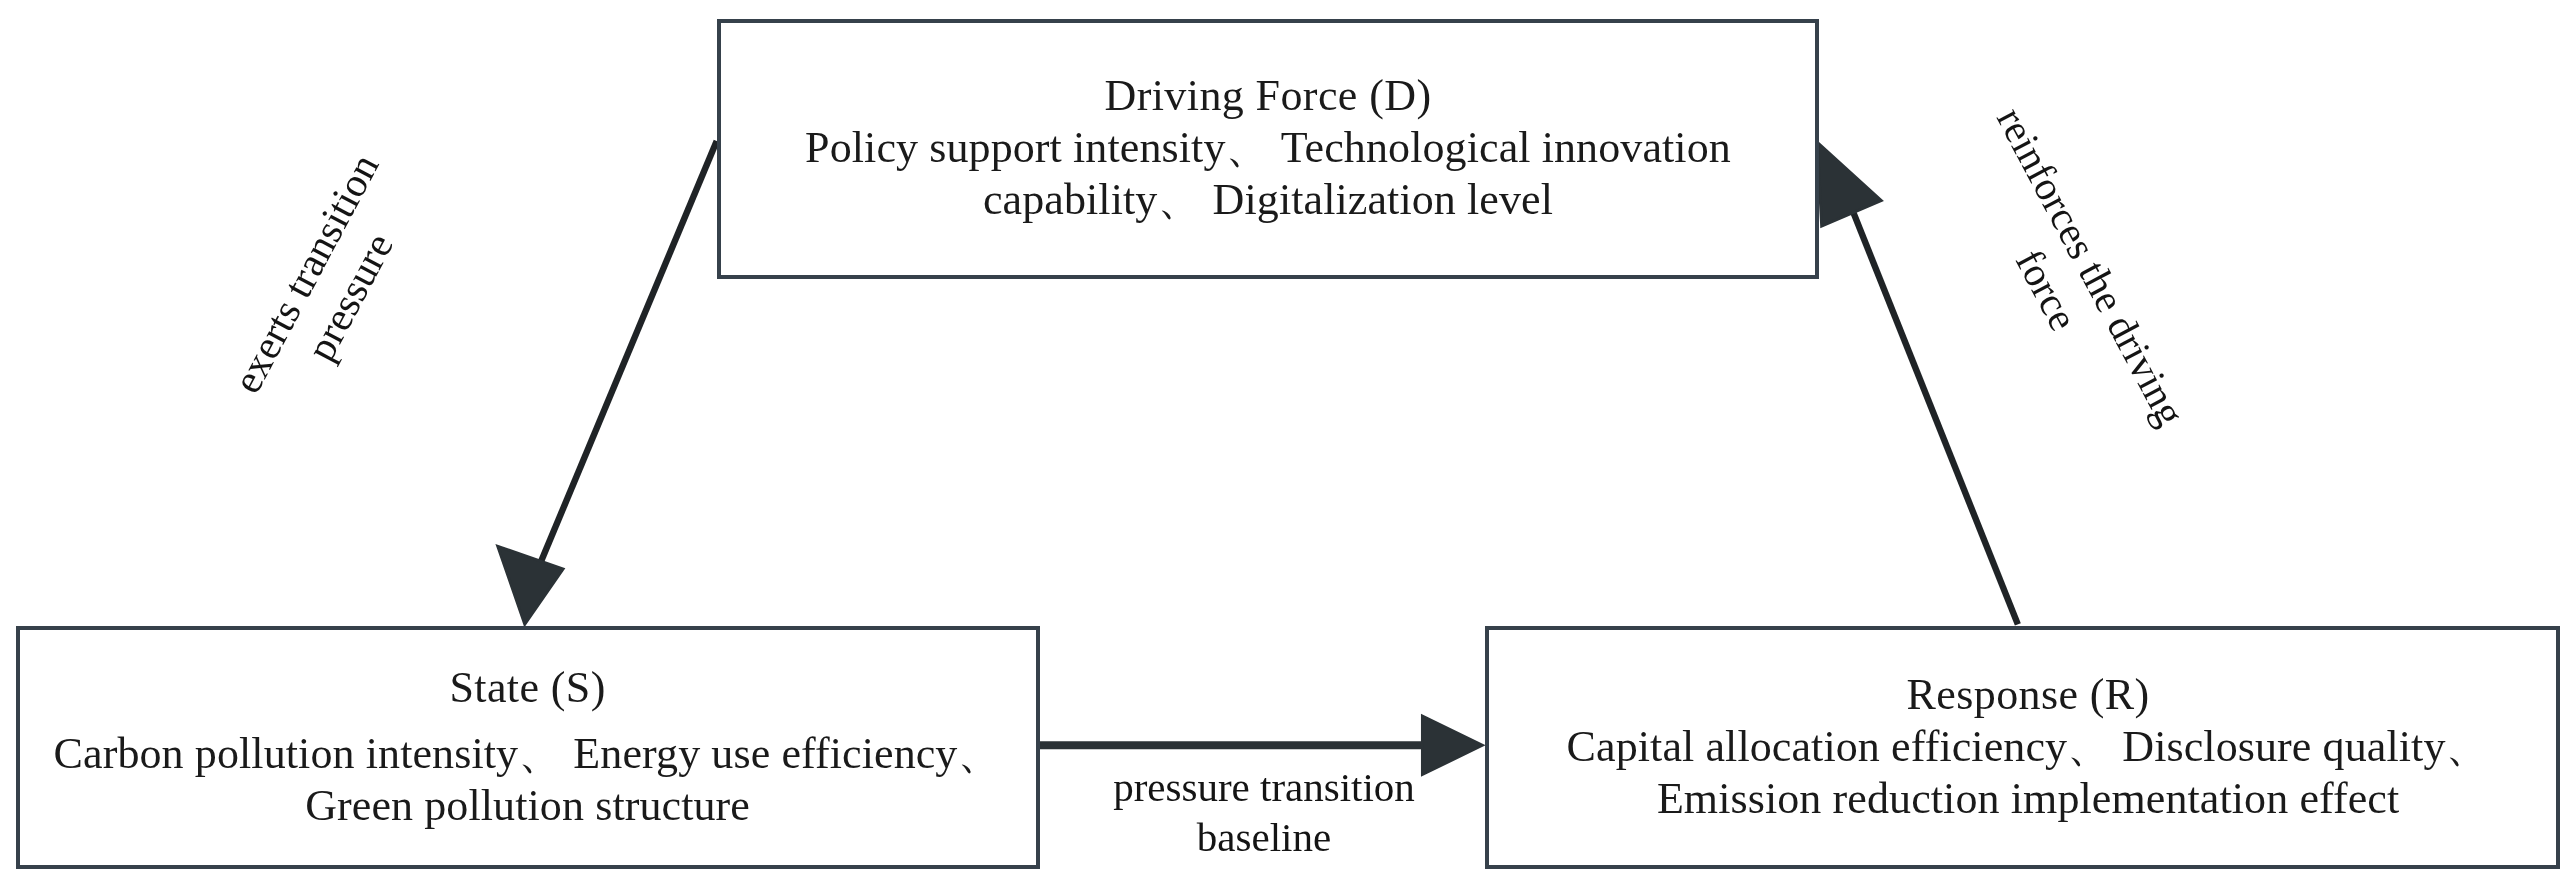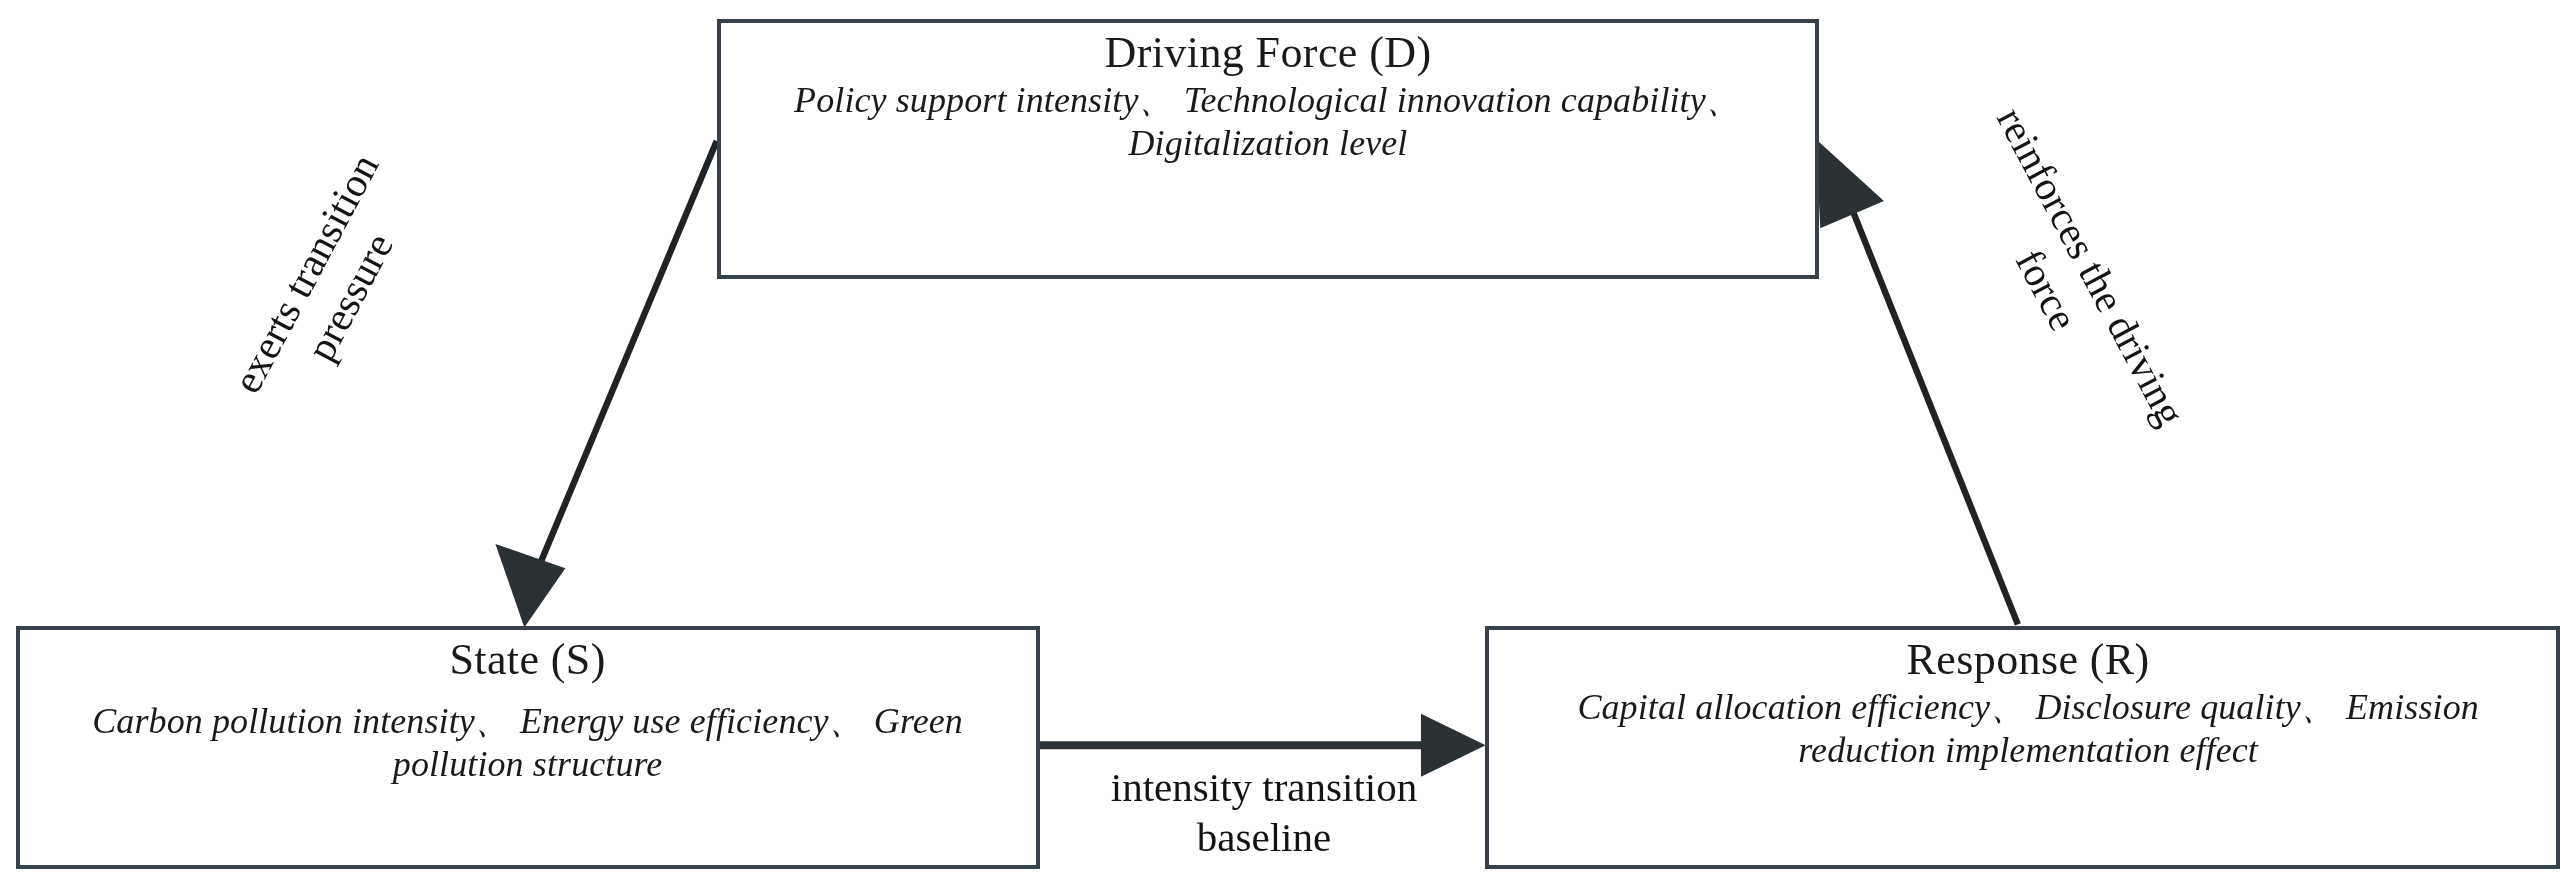--- a/index.html
+++ b/index.html
@@ -33,34 +33,34 @@
 
   
   .node-box {
     position: absolute;
     box-sizing: border-box;
     background: #ffffff;
     border: 4.3px solid #36414b;
     display: flex;
     flex-direction: column;
     align-items: center;
+    justify-content: center;
     text-align: center;
     padding: 4.3px 12.8px;
   }
   .node-title {
     font-size: 44px;
     line-height: 1.18;
     letter-spacing: 0.4px;
     white-space: nowrap;
   }
   .node-body {
-    font-size: 36px;
+    font-size: 44px;
     line-height: 1.20;
     letter-spacing: 0.1px;
-    font-style: italic;
   }
 
   #node-driving-force {
     left: 717px;
     top: 18.5px;
     width: 1102px;
     height: 260px;
   }
   #node-driving-force .node-body {
     max-width: 1045px;
@@ -154,20 +154,20 @@
   </div>
 
   <div class="node-box" id="node-response">
     <div class="node-title">Response (R)</div>
     <div class="node-body">Capital allocation efficiency、 Disclosure quality、 Emission reduction implementation effect</div>
   </div>
 
   <div class="edge-label" id="edge-label-left">exerts transition
 pressure</div>
 
-  <div class="edge-label" id="edge-label-bottom">intensity transition
+  <div class="edge-label" id="edge-label-bottom">pressure transition
 baseline</div>
 
   <div class="edge-label" id="edge-label-right">reinforces the driving
 force</div>
 
 </div>
 
 
 </body></html>

